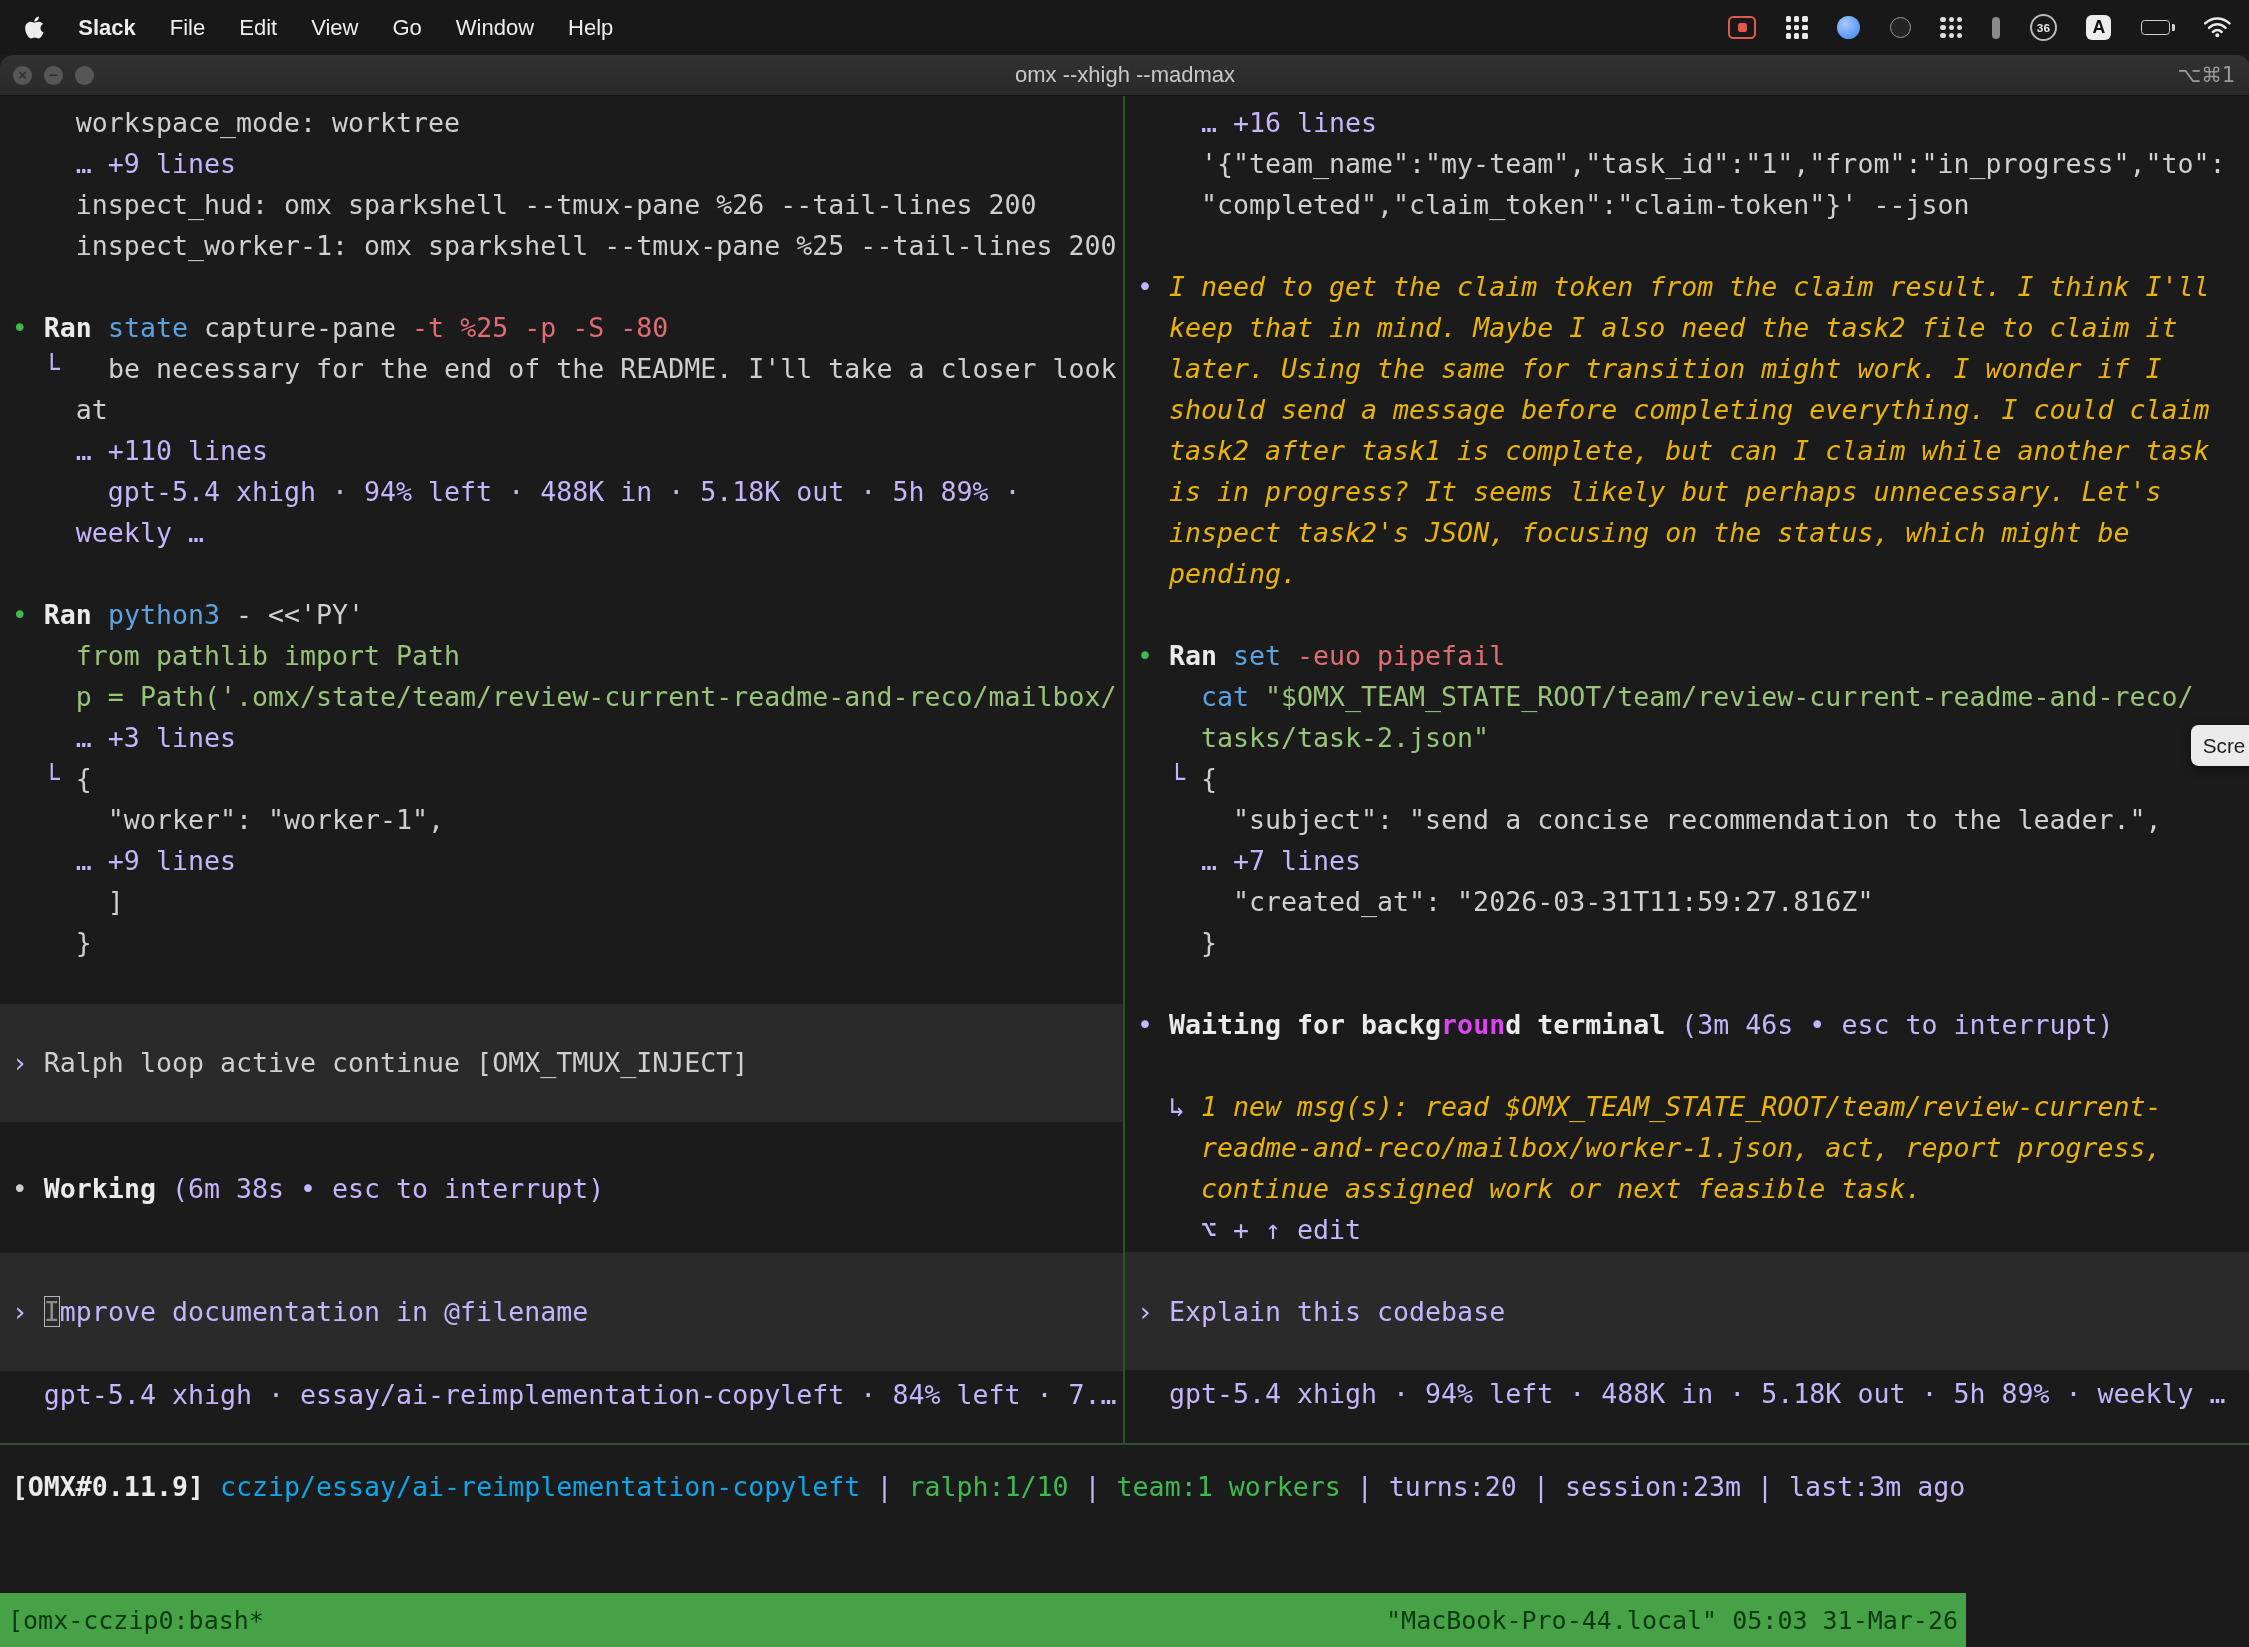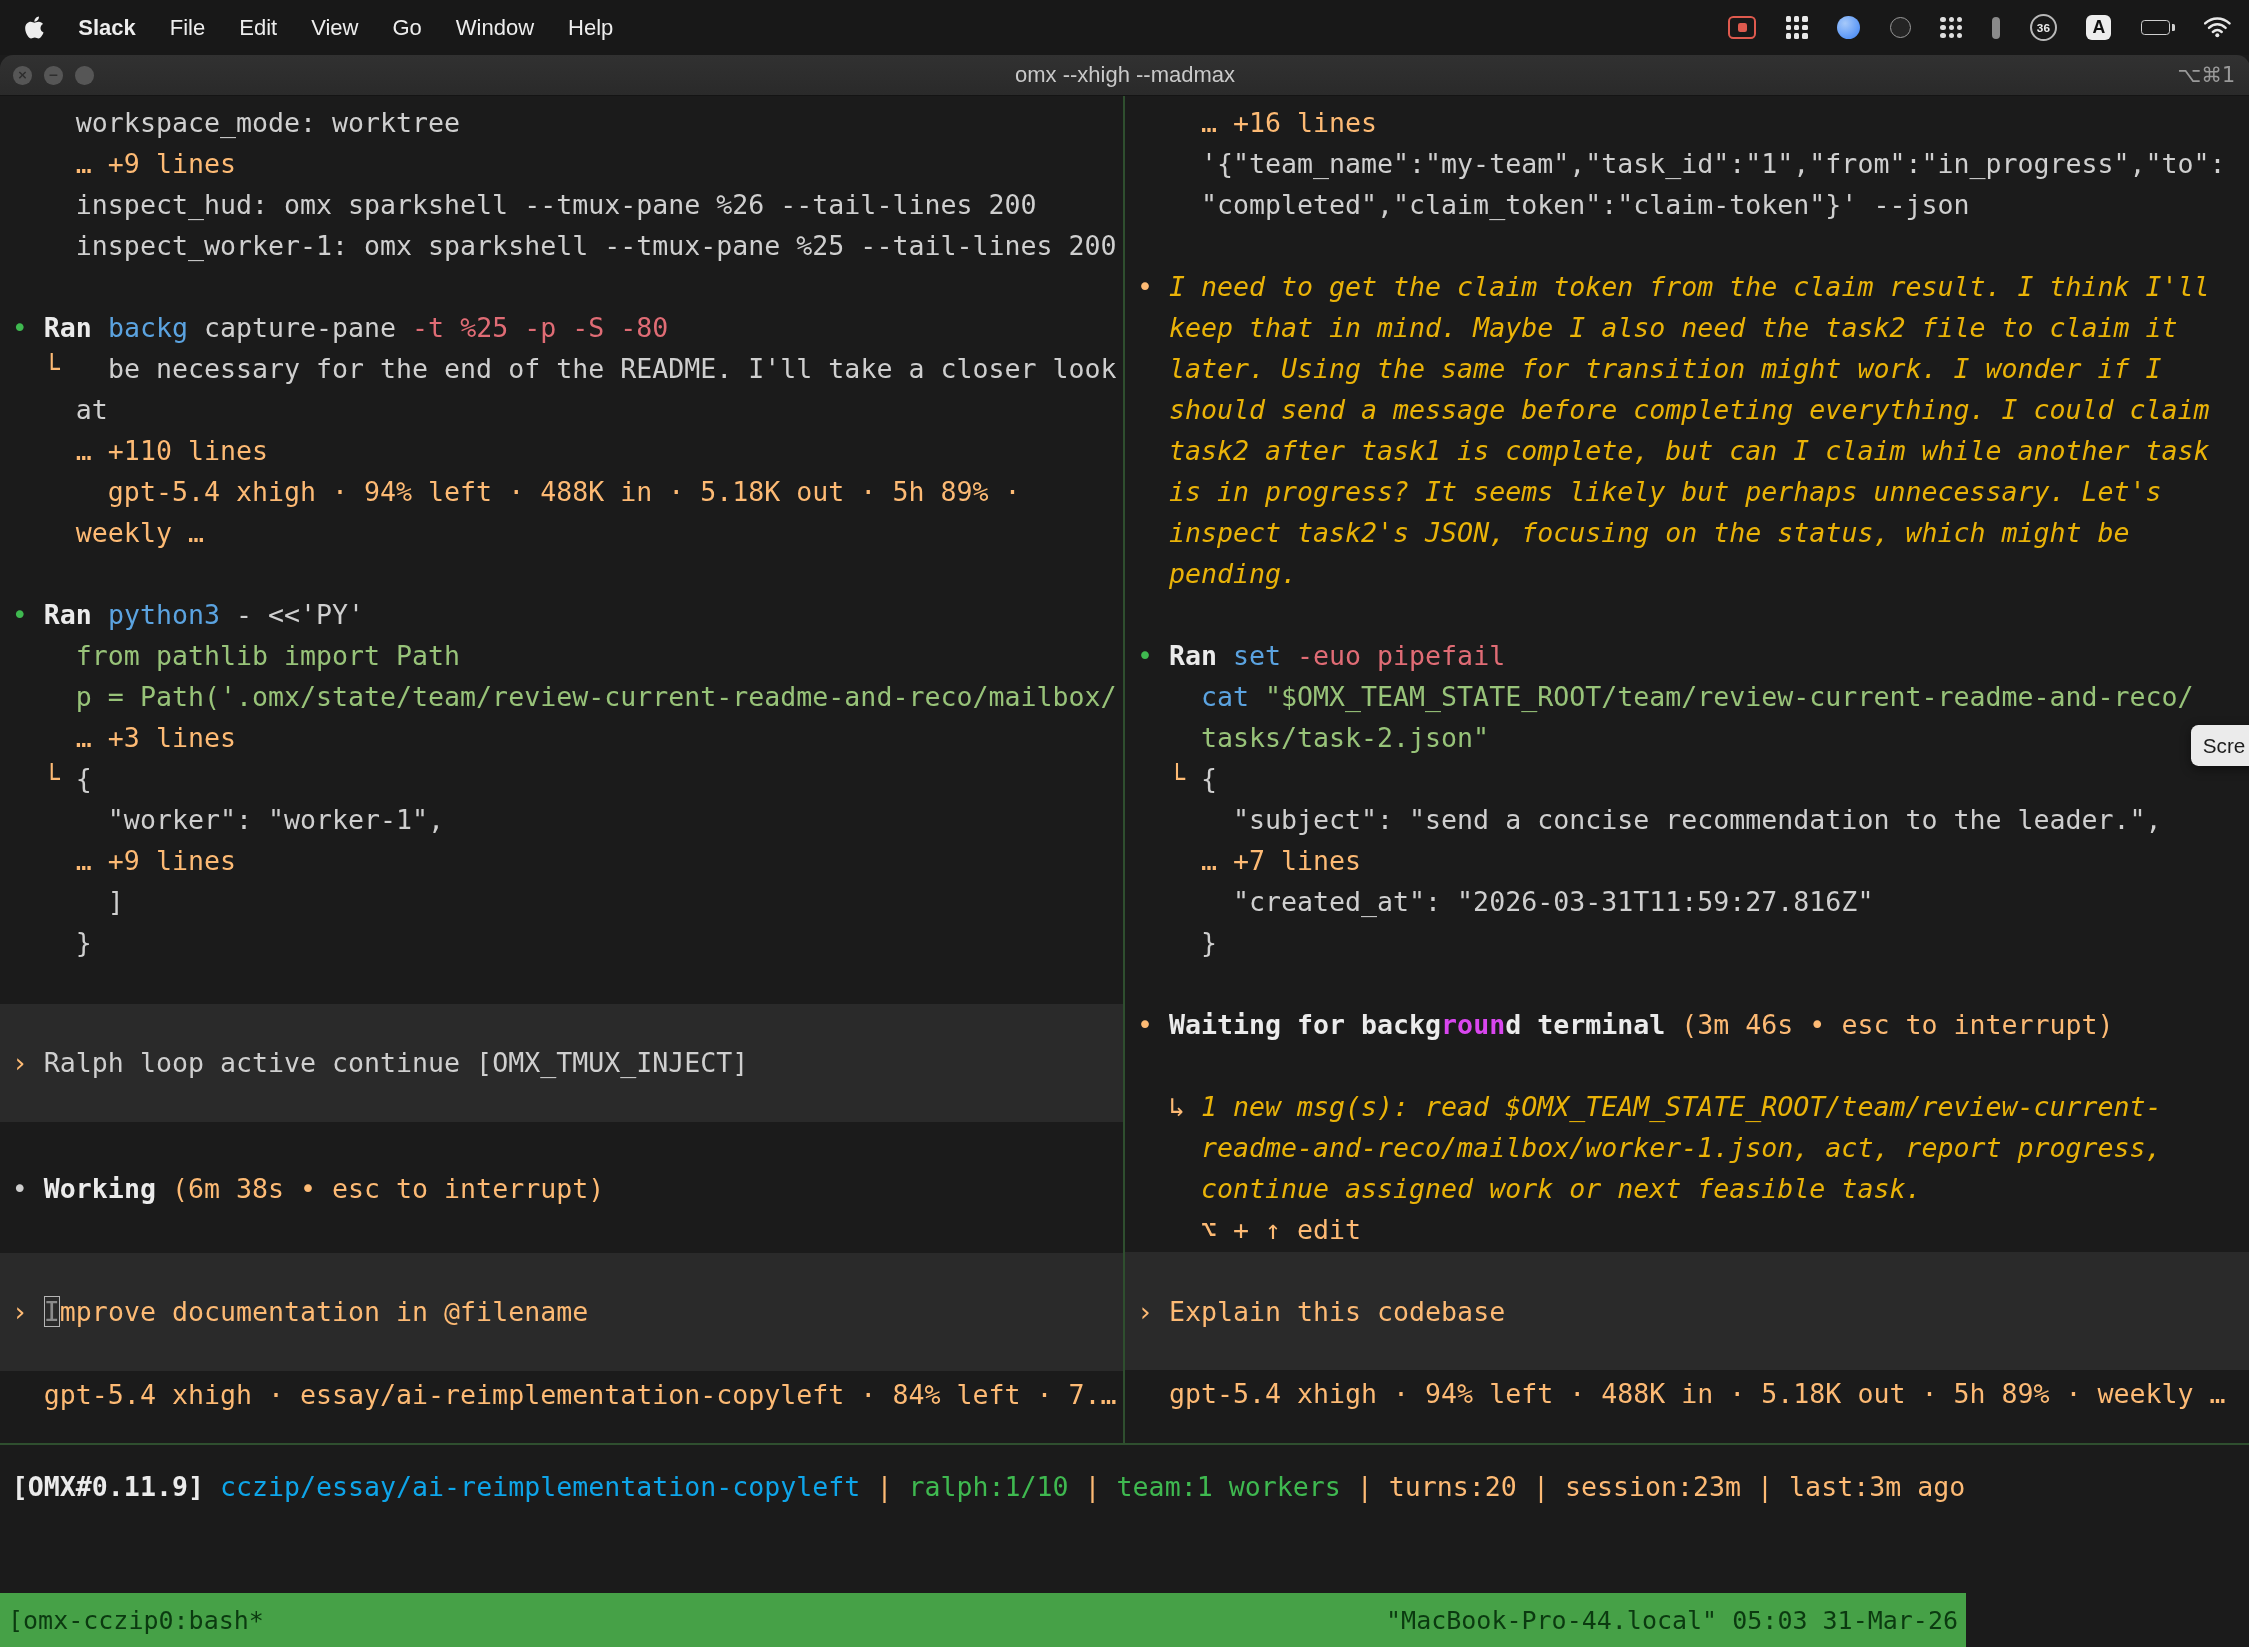--- a/index.html
+++ b/index.html
@@ -52,21 +52,21 @@
         display:flex;border-bottom:2.2px solid #2f4f2f;box-sizing:content-box}
   .pane{height:100%;overflow:hidden;padding-top:5.9px;box-sizing:border-box}
   .pane-l{width:1123px}
   .pane-r{width:1125px}
   .divider{width:2.2px;background:#2f4f2f}
   .tl{height:41px;line-height:41px;font-size:26.6px;white-space:pre;color:#cfcfcf;
       padding-left:11.8px;overflow:hidden}
   .band{height:118px;background:#2a2a2a;display:flex;align-items:center}
   .band .tl{height:auto}
   .b{color:#ebebeb;font-weight:700}
-  .dim{color:#fdba74}
+  .dim{color:#c4b5fd}
   .blu{color:#5ba3e0}
   .red{color:#e06c75}
   .grn{color:#98c379}
   .gb{color:#3fb950}
   .it{color:#eab308;font-style:italic}
   .sh{color:#d946ef;font-weight:700}
   .path{color:#0ea5e9}
   .cur{outline:1.5px solid #b5b5b5;outline-offset:-1.5px;color:#8b8b8b}
   
   .omxline{position:absolute;top:1466px;left:11.8px;height:41px;line-height:41px;
@@ -158,21 +158,21 @@
   <div class="wshort">⌥⌘1</div>
 </div>
 
 <div class="term">
   <div class="pane pane-l">
       <div class="tl"><span>    workspace_mode: worktree</span></div>
       <div class="tl"><span class="dim">    … +9 lines</span></div>
       <div class="tl"><span>    inspect_hud: omx sparkshell --tmux-pane %26 --tail-lines 200</span></div>
       <div class="tl"><span>    inspect_worker-1: omx sparkshell --tmux-pane %25 --tail-lines 200</span></div>
       <div class="tl">&nbsp;</div>
-      <div class="tl"><span class="gb">• </span><span class="b">Ran </span><span class="blu">backg </span><span>capture-pane </span><span class="red">-t %25 -p -S -80</span></div>
+      <div class="tl"><span class="gb">• </span><span class="b">Ran </span><span class="blu">state </span><span>capture-pane </span><span class="red">-t %25 -p -S -80</span></div>
       <div class="tl"><span class="dim">  └</span><span>   be necessary for the end of the README. I'll take a closer look</span></div>
       <div class="tl"><span>    at</span></div>
       <div class="tl"><span class="dim">    … +110 lines</span></div>
       <div class="tl"><span class="dim">      gpt-5.4 xhigh · 94% left · 488K in · 5.18K out · 5h 89% ·</span></div>
       <div class="tl"><span class="dim">    weekly …</span></div>
       <div class="tl">&nbsp;</div>
       <div class="tl"><span class="gb">• </span><span class="b">Ran </span><span class="blu">python3 </span><span>- &lt;&lt;'PY'</span></div>
       <div class="tl"><span class="grn">    from pathlib import Path</span></div>
       <div class="tl"><span class="grn">    p = Path('.omx/state/team/review-current-readme-and-reco/mailbox/</span></div>
       <div class="tl"><span class="dim">    … +3 lines</span></div>

